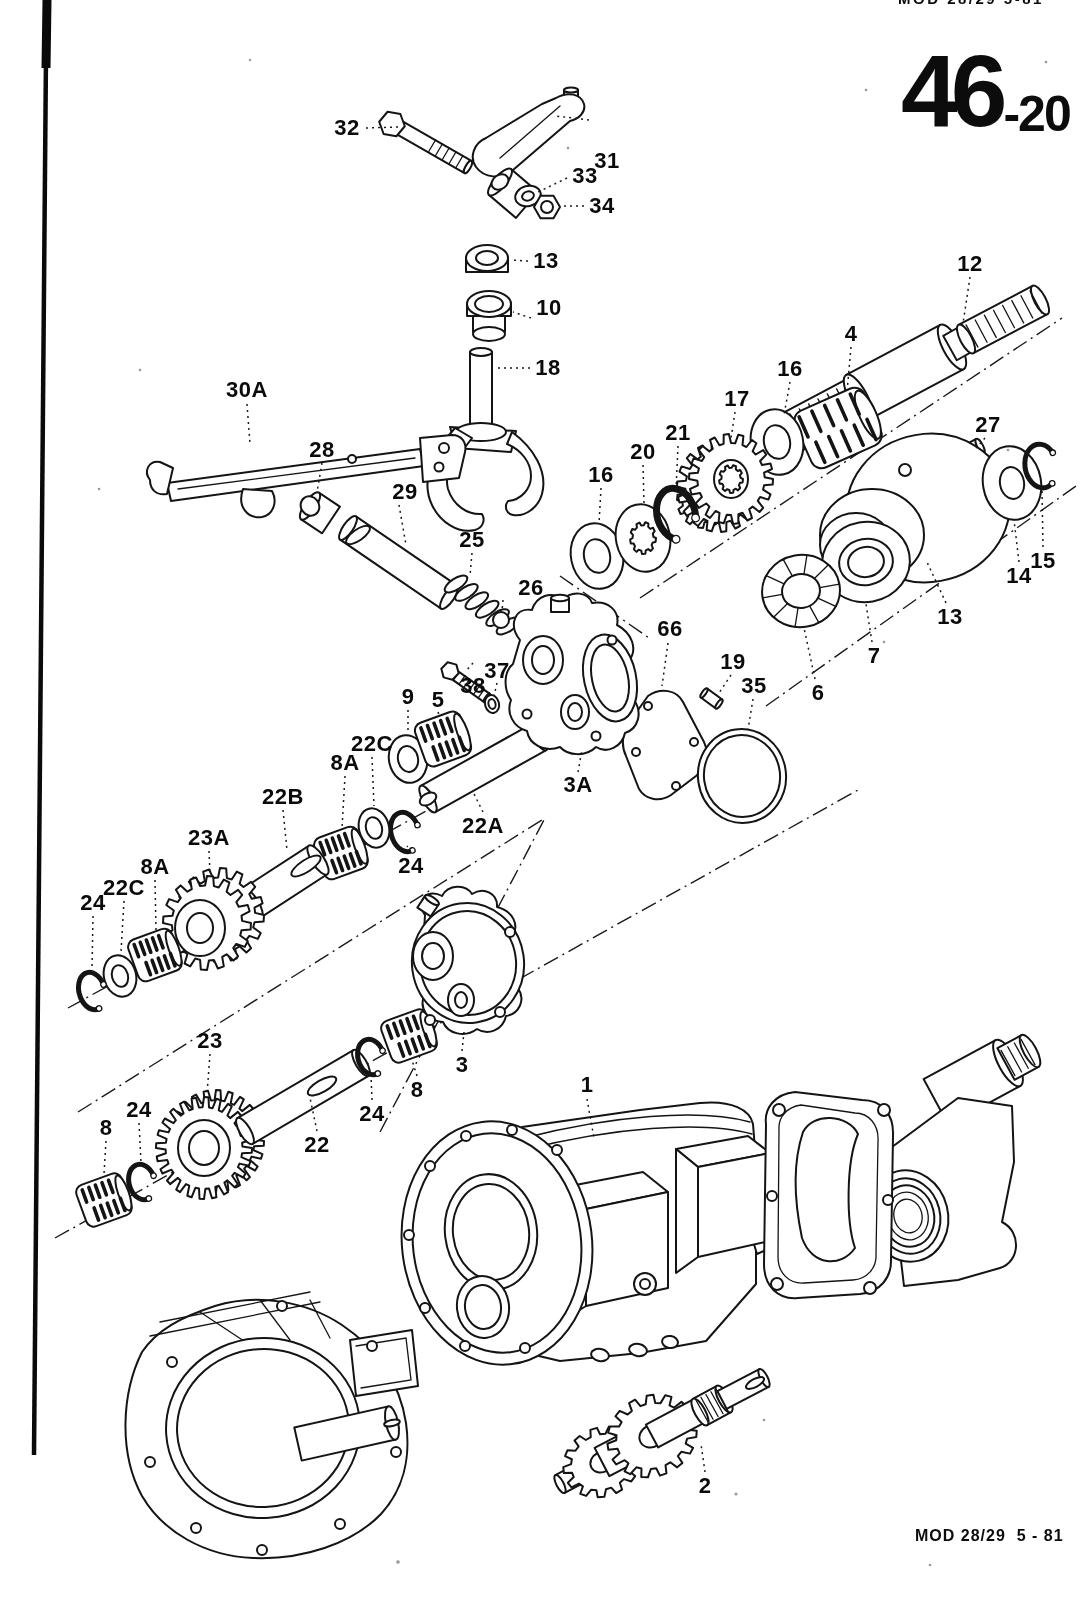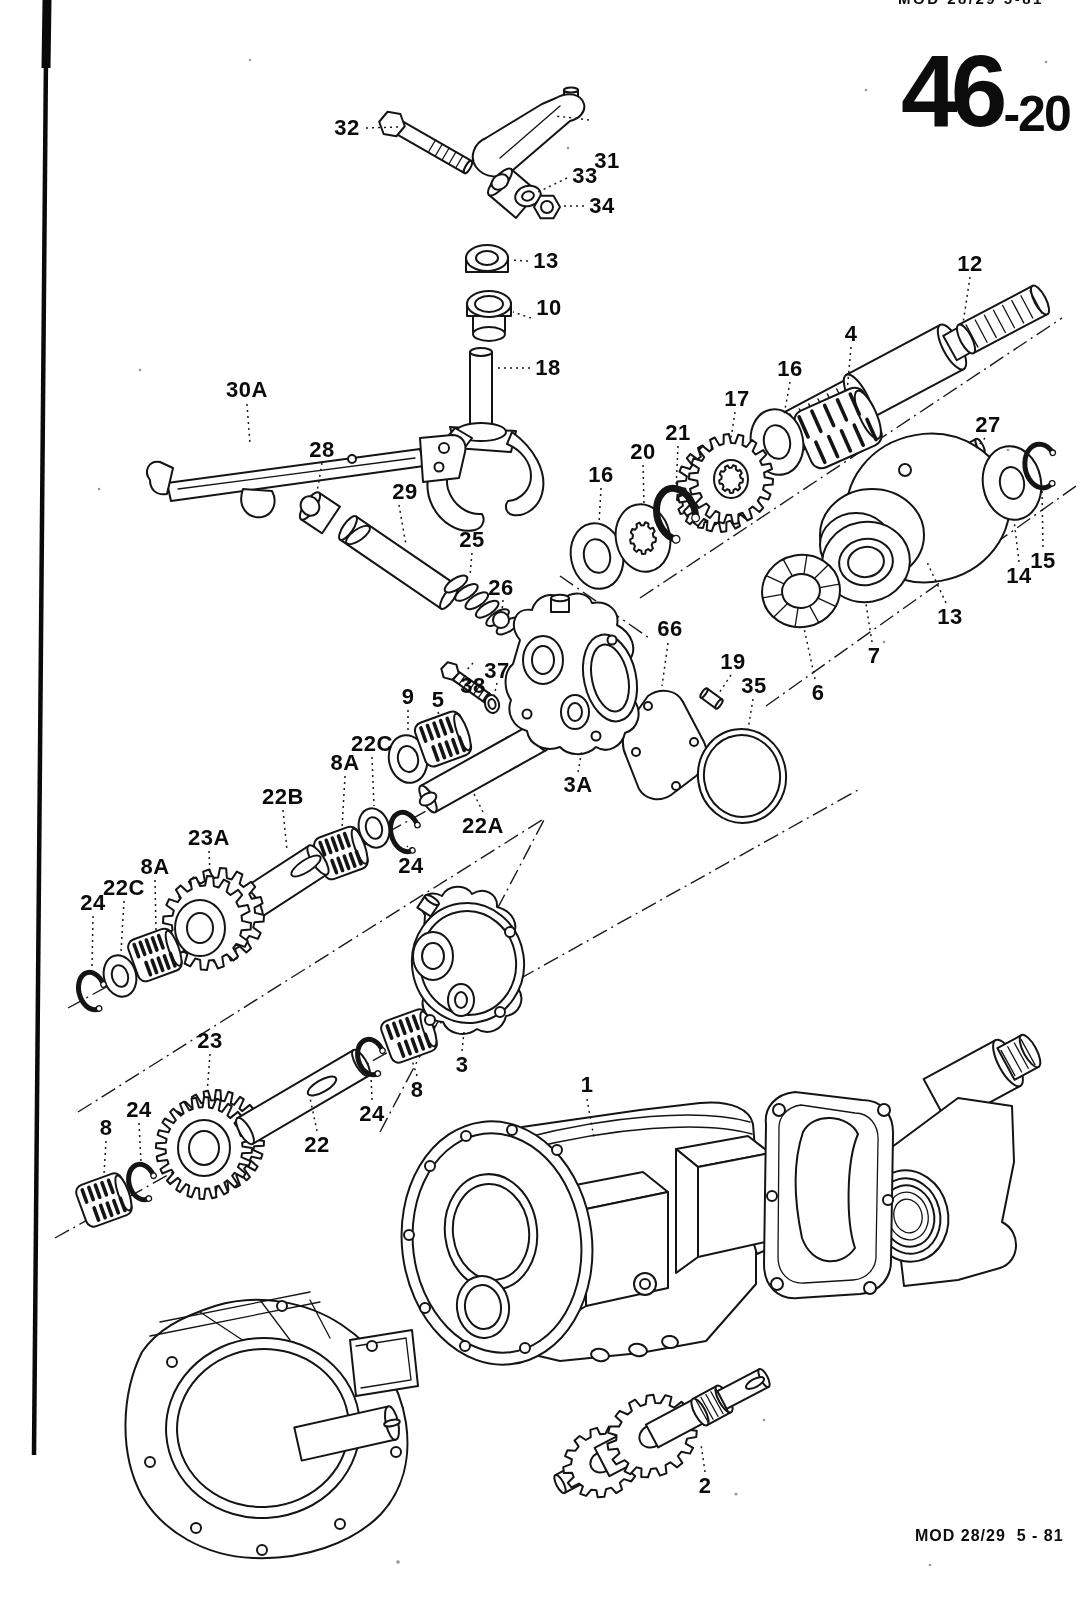--- a/index.html
+++ b/index.html
@@ -1139,21 +1139,21 @@
       <div class="part-label" style="left: 790px; top: 369px;">16</div>
       <div class="part-label" style="left: 737px; top: 399px;">17</div>
       <div class="part-label" style="left: 988px; top: 425px;">27</div>
       <div class="part-label" style="left: 247px; top: 390px;">30A</div>
       <div class="part-label" style="left: 322px; top: 450px;">28</div>
       <div class="part-label" style="left: 399px; top: 492px; margin-left: 6px;">29</div>
       <div class="part-label" style="left: 643px; top: 452px;">20</div>
       <div class="part-label" style="left: 678px; top: 433px;">21</div>
       <div class="part-label" style="left: 601px; top: 475px;">16</div>
       <div class="part-label" style="left: 472px; top: 540px;">25</div>
-      <div class="part-label" style="left: 501px; top: 588px;">26</div>
+      <div class="part-label" style="left: 531px; top: 588px;">26</div>
       <div class="part-label" style="left: 1019px; top: 576px;">14</div>
       <div class="part-label" style="left: 1043px; top: 561px;">15</div>
       <div class="part-label" style="left: 950px; top: 617px;">13</div>
       <div class="part-label" style="left: 874px; top: 656px;">7</div>
       <div class="part-label" style="left: 818px; top: 693px;">6</div>
       <div class="part-label" style="left: 670px; top: 629px;">66</div>
       <div class="part-label" style="left: 733px; top: 662px; text-align: center;">19</div>
       <div class="part-label" style="left: 754px; top: 686px;">35</div>
       <div class="part-label" style="left: 473px; top: 650px; margin-top: 36px;">38</div>
       <div class="part-label" style="left: 497px; top: 671px;">37</div>

